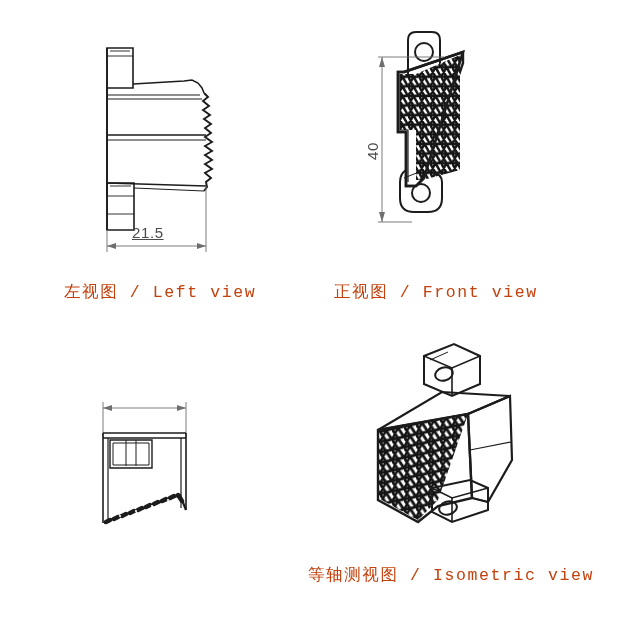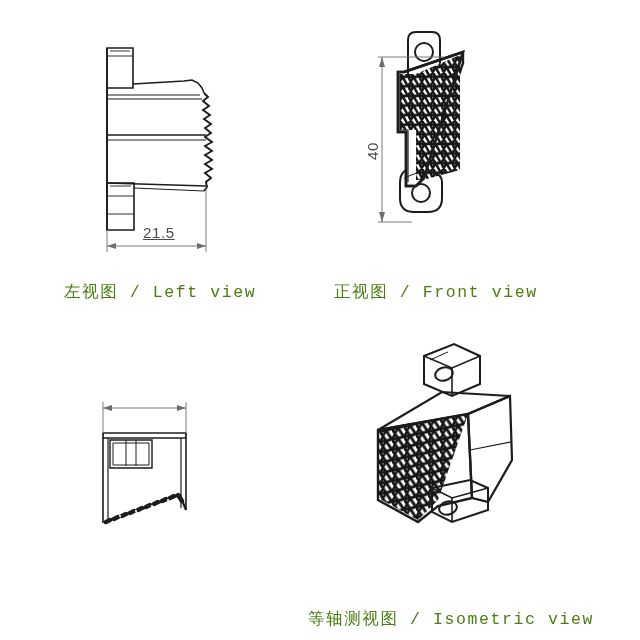--- a/index.html
+++ b/index.html
@@ -8,21 +8,21 @@
     font-family:"Liberation Serif","DejaVu Serif",serif;
     color:#1a1a1a;
   }
   .sheet{position:absolute;left:0;top:0;width:640px;height:640px;}
   .view{position:absolute;}
   .caption{
     position:absolute;
     font-family:"Liberation Mono","DejaVu Sans Mono",monospace;
     font-size:16.5px;
     letter-spacing:1.6px;
-    color:#4d7c0f;
+    color:#c2410c;
     white-space:nowrap;
   }
   .dimtext{
     position:absolute;
     font-family:"Liberation Sans","DejaVu Sans",sans-serif;
     font-size:15px;
     letter-spacing:0.6px;
     color:#4a4a4a;
     white-space:nowrap;
   }
@@ -84,21 +84,21 @@
 
       <g>
         <path class="dim" d="M107,230 L107,252"></path>
         <path class="dim" d="M206,186 L206,252"></path>
         <path class="dim" d="M107,246 L206,246"></path>
         <path class="dimarrow" d="M107,246 L116,243 L116,249 Z"></path>
         <path class="dimarrow" d="M206,246 L197,243 L197,249 Z"></path>
       </g>
     </svg>
 
-    <div class="dimtext" style="left:143px;top:224px;text-decoration:underline;">21.5</div>
+    <div class="dimtext" style="left:132px;top:224px;text-decoration:underline;">21.5</div>
   </div>
 
   <div class="caption" style="left:64px;top:281px;">左视图 / Left view</div>
 
   <div class="view" style="left:320px;top:0;width:320px;height:270px;">
     <svg width="320" height="270" viewBox="0 0 320 270">
 
       <defs>
 
         <pattern id="tri-lattice" width="11" height="9.6" patternUnits="userSpaceOnUse">
@@ -244,15 +244,15 @@
 
       <g>
         <path class="ln" stroke-width="2.0" d="M112,158 L150,150 L168,158 L168,180 L132,192 L112,182 Z"></path>
         <path class="ln" stroke-width="1.6" d="M112,158 L132,168 L168,158"></path>
         <path class="ln" stroke-width="1.6" d="M132,168 L132,192"></path>
         <ellipse class="ln" cx="128" cy="178" rx="9" ry="6.5" stroke-width="2.0" transform="rotate(-16 128 178)"></ellipse>
       </g>
     </svg>
   </div>
 
-  <div class="caption" style="left:308px;top:564px;margin-top:44px;">等轴测视图 / Isometric view</div>
+  <div class="caption" style="left:308px;top:564px;">等轴测视图 / Isometric view</div>
 
 </div>
 
 </body></html>

